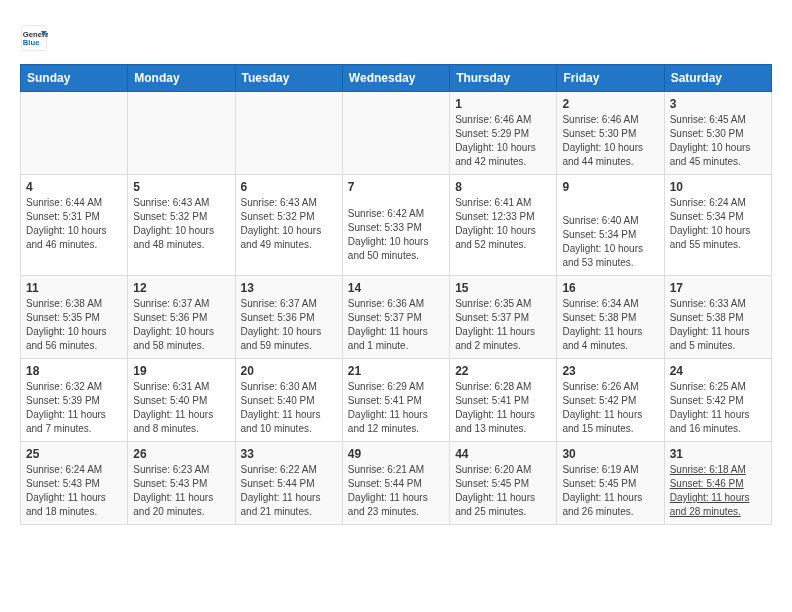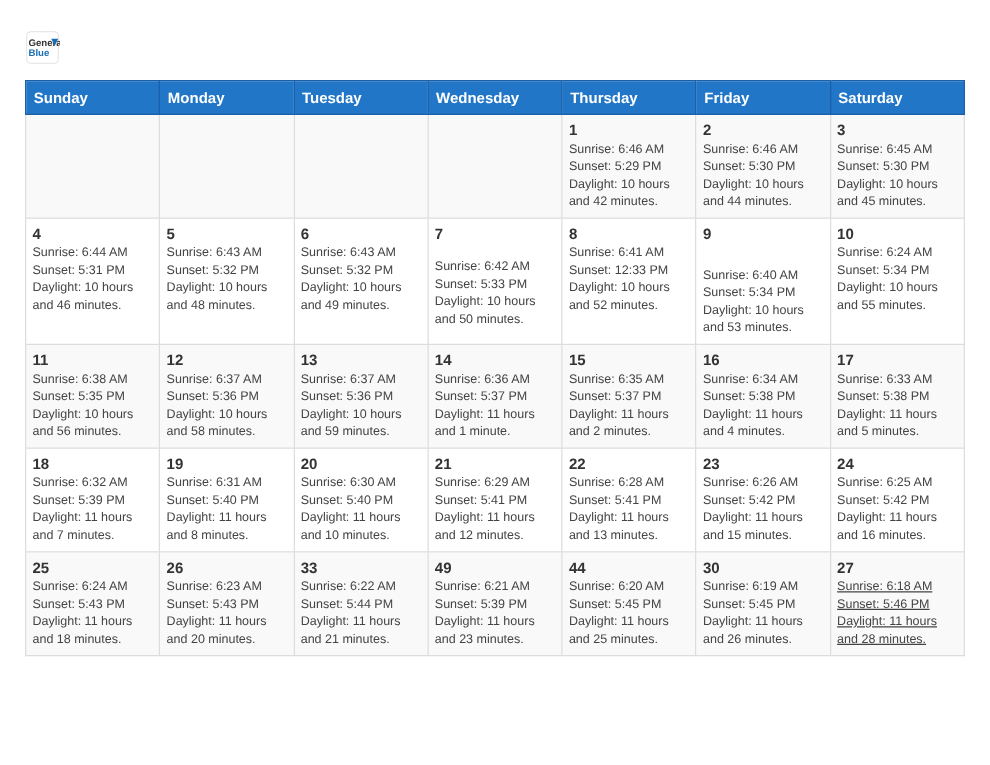--- a/index.html
+++ b/index.html
@@ -323,40 +323,40 @@
           <td>
             <span class="day-num">33</span>
             <div class="day-info" style="white-space: pre-line;">Sunrise: 6:22 AM
 Sunset: 5:44 PM
 Daylight: 11 hours
 and 21 minutes.</div>
           </td>
           <td>
             <span class="day-num">49</span>
             <div class="day-info" style="white-space: pre-line;">Sunrise: 6:21 AM
-Sunset: 5:39 PM
+Sunset: 5:44 PM
 Daylight: 11 hours
 and 23 minutes.</div>
           </td>
           <td>
             <span class="day-num">44</span>
             <div class="day-info" style="white-space: pre-line;">Sunrise: 6:20 AM
 Sunset: 5:45 PM
 Daylight: 11 hours
 and 25 minutes.</div>
           </td>
           <td>
             <span class="day-num">30</span>
             <div class="day-info" style="white-space: pre-line;">Sunrise: 6:19 AM
 Sunset: 5:45 PM
 Daylight: 11 hours
 and 26 minutes.</div>
           </td>
           <td>
-            <span class="day-num">27</span>
+            <span class="day-num">31</span>
             <div class="day-info" style="white-space: pre-line; text-decoration: underline;">Sunrise: 6:18 AM
 Sunset: 5:46 PM
 Daylight: 11 hours
 and 28 minutes.</div>
           </td>
         </tr>
       </tbody>
   </table>
 </div>
 

